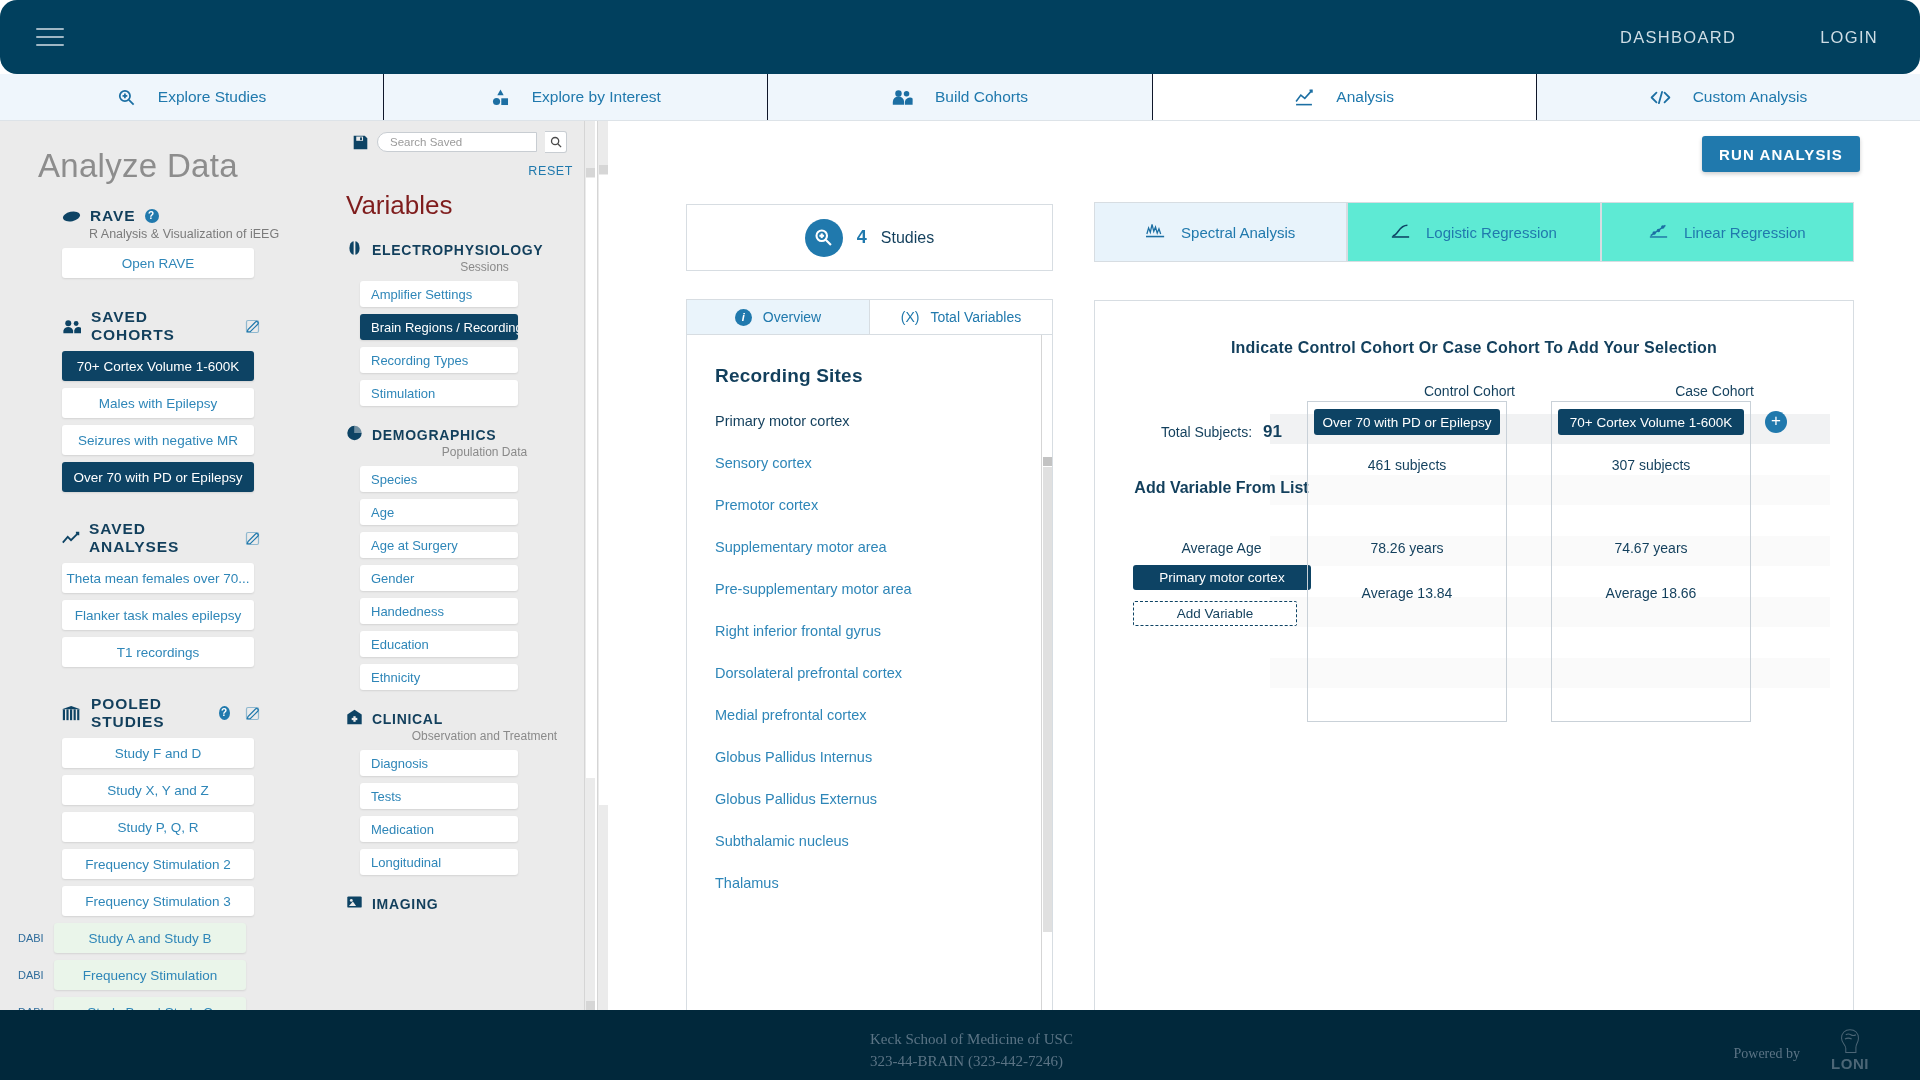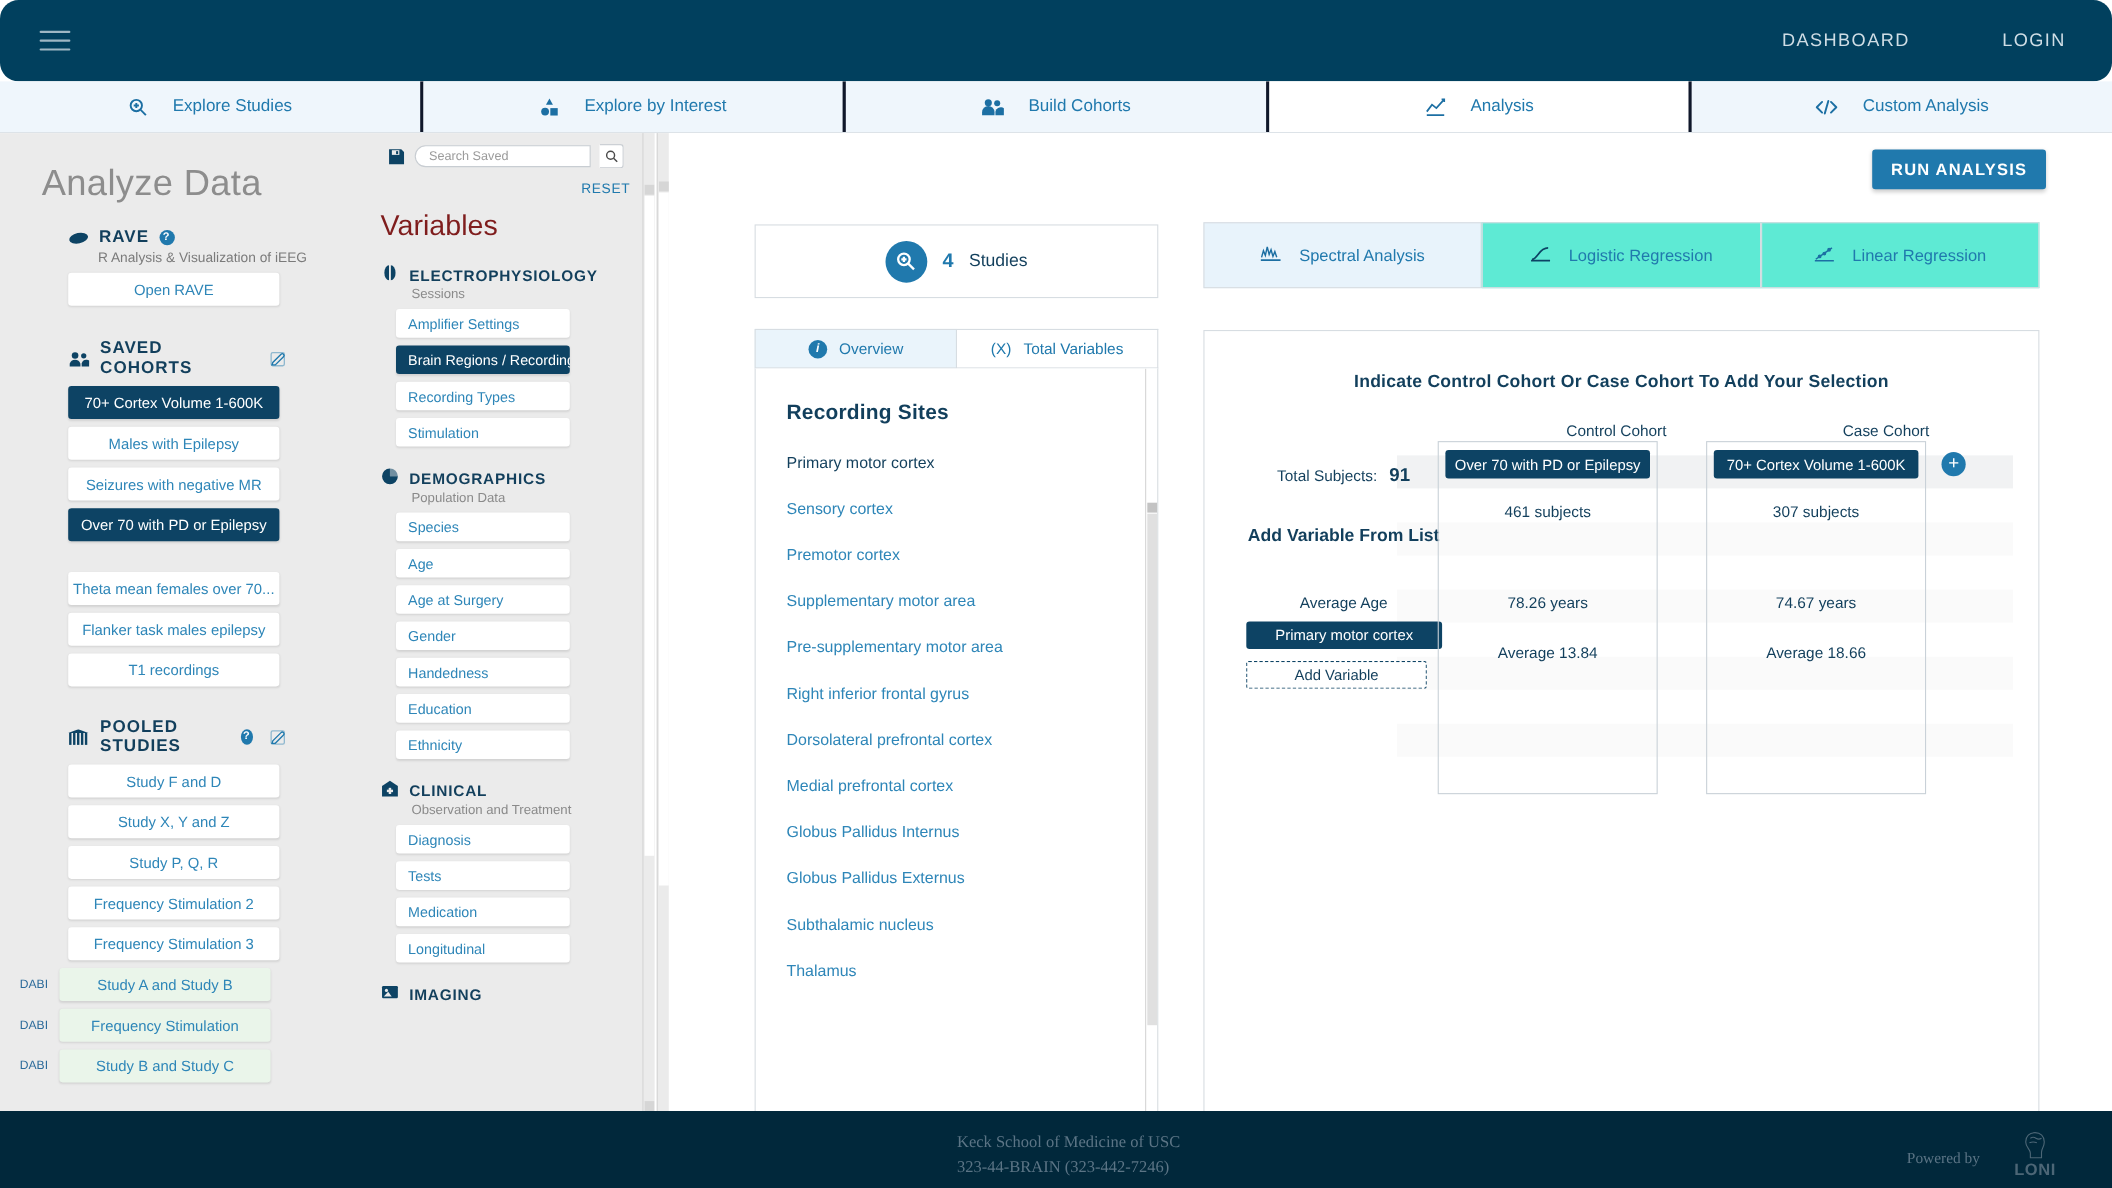--- a/index.html
+++ b/index.html
@@ -26,21 +26,21 @@
   }
 
   
   .navtabs {
     position: absolute; left: 0; top: 74px; width: 1920px; height: 47px;
     display: flex; background: #ffffff; border-bottom: 1px solid #dde3e8;
   }
   .navtab {
     flex: 1; display: flex; align-items: center; justify-content: center; gap: 22px;
     font-size: 15.5px; color: #2079ad; background: #eff6fc;
-    border-right: 3px solid #0f172a; cursor: pointer;
+    border-right: 1px solid #0f172a; cursor: pointer;
   }
   .navtab.active { background: #ffffff; border-bottom: none; }
   .navtab:last-child { border-right: none; }
   .navtab .ico { display: flex; align-items: center; color: #1c6fa3; }
 
   
   .sidebar {
     position: absolute; left: 0; top: 121px; width: 330px; height: 889px;
     background: #ebebeb; padding: 0 0 0 0; overflow: hidden;
   }
@@ -88,21 +88,21 @@
     border-left: none; border-radius: 0 3px 3px 0;
     display: flex; align-items: center; justify-content: center; color: #4a4a4a; cursor: pointer;
   }
   .reset-link {
     text-align: right; padding-right: 22px; margin-top: 11px;
     font-size: 12.5px; color: #2079ad; letter-spacing: 0.6px; cursor: pointer;
   }
   .var-title {
     font-size: 26px; color: #7f1d1d; padding: 12px 0 0 16px; font-weight: 400;
   }
-  .var-section { margin-top: 19px; padding-left: 16px; }
+  .var-section { margin-top: 19px; padding-left: 16px; text-align: center; }
   .var-head {
     display: flex; align-items: center; gap: 9px;
     font-size: 14px; font-weight: 700; color: #123f5c; letter-spacing: 0.7px;
   }
   .var-sub { font-size: 12px; color: #8a8a8a; margin: 1px 0 0 28px; }
   .var-item {
     width: 158px; height: 26px; margin-top: 7px; margin-left: 14px; background: #fff;
     border-radius: 3px; display: flex; align-items: center; padding-left: 11px;
     font-size: 13px; color: #2e86b8; box-shadow: 0 1px 2px rgba(0,0,0,0.10);
     cursor: pointer; white-space: nowrap; overflow: hidden;
@@ -344,20 +344,35 @@
         </svg>
       </span>
     </div>
     <div class="sb-item selected">70+ Cortex Volume 1-600K</div>
     <div class="sb-item">Males with Epilepsy</div>
     <div class="sb-item">Seizures with negative MR</div>
     <div class="sb-item selected">Over 70 with PD or Epilepsy</div>
   </div>
 
   <div class="sb-section" style="margin-top:28px;">
+    <div class="sb-head">
+      <span class="hicon">
+        <svg width="18" height="15" viewBox="0 0 22 18" fill="none" stroke="currentColor" stroke-width="2.2">
+          <polyline points="1,14 7,7 11,11 20,2"></polyline>
+            <polyline points="17,2 20,2 20,5"></polyline>
+        </svg>
+      </span>
+      <span>SAVED ANALYSES</span>
+      <span class="sb-edit">
+        <svg width="15" height="15" viewBox="0 0 20 20" fill="none" stroke="currentColor" stroke-width="1.6">
+          <path d="M3 17 h4 L17 7 a2 2 0 0 0-3-3 L4 14 Z"></path>
+            <rect x="2" y="2" width="16" height="16" rx="2" opacity="0.45"></rect>
+        </svg>
+      </span>
+    </div>
     <div class="sb-item">Theta mean females over 70...</div>
     <div class="sb-item">Flanker task males epilepsy</div>
     <div class="sb-item">T1 recordings</div>
   </div>
 
   <div class="sb-section" style="margin-top:28px;">
     <div class="sb-head">
       <span class="hicon">
         <svg width="20" height="15" viewBox="0 0 24 18" fill="currentColor">
           <rect x="1" y="4" width="2.6" height="13"></rect>

